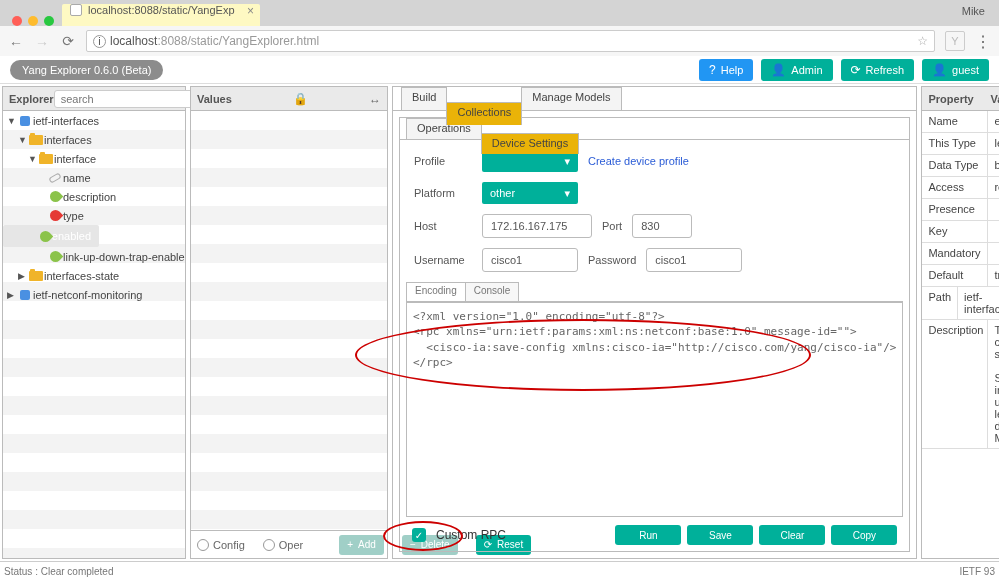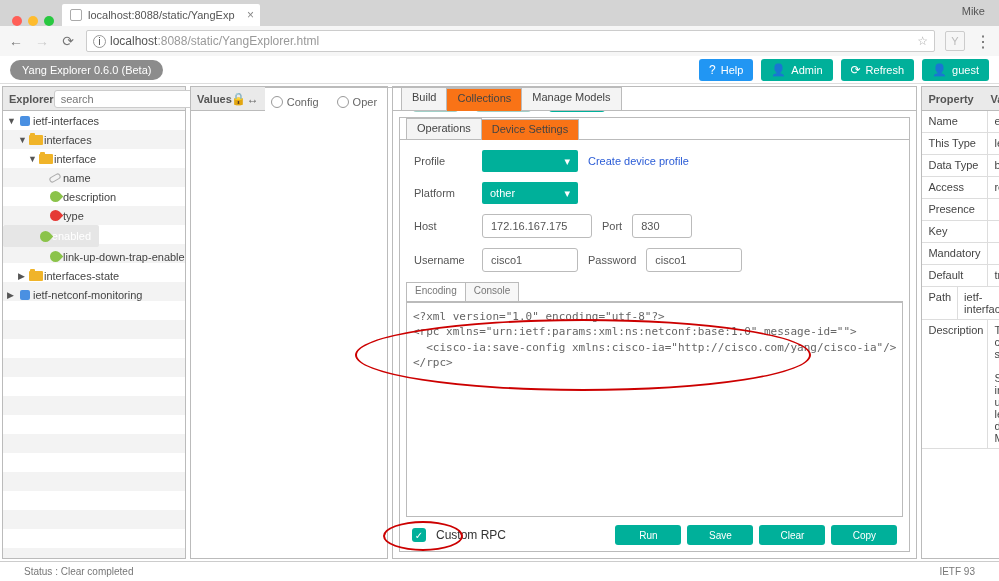--- a/index.html
+++ b/index.html
@@ -2,21 +2,21 @@
 <html><head>
 <meta charset="utf-8">
 <style>
   *{box-sizing:border-box;margin:0;padding:0;font-family:-apple-system,BlinkMacSystemFont,"Segoe UI",Arial,sans-serif}
   body{width:999px;height:581px;background:#fff;font-size:12px;color:#333;overflow:hidden}
   .chrome{height:56px;border-bottom:1px solid #ccc}
   .tabbar{height:26px;background:#d4d4d4;display:flex;align-items:flex-end;padding-left:6px;position:relative}
   .mac-dots{display:flex;gap:6px;padding:7px 8px 0 6px}
   .dot{width:10px;height:10px;border-radius:50%}
   .dot.r{background:#ff5f57}.dot.y{background:#febc2e}.dot.g{background:#28c840}
-  .tab{background:#ffffff;height:22px;display:flex;align-items:center;padding:0 22px 0 8px;font-size:11px;color:#555;border-radius:2px 2px 0 0;min-width:198px;position:relative}
+  .tab{background:#fef9c3;height:22px;display:flex;padding:0 22px 0 8px;font-size:11px;color:#555;border-radius:2px 2px 0 0;min-width:198px;position:relative}
   .tab .fav{width:12px;height:12px;border:1px solid #aaa;border-radius:2px;margin-right:6px;background:#fff}
   .tab .x{position:absolute;right:6px;color:#888;font-size:12px}
   .user{position:absolute;right:14px;top:5px;font-size:11px;color:#555}
   .addrbar{height:30px;background:#f6f6f6;display:flex;align-items:center;padding:0 8px;gap:10px}
   .nav-ico{color:#777;font-size:14px;width:16px;text-align:center}
   .url-box{flex:1;height:22px;border:1px solid #ccc;border-radius:2px;display:flex;align-items:center;padding:0 6px;font-size:12px;color:#555;background:#fff}
   .url-box .info{font-size:11px;margin-right:4px;border:1px solid #999;border-radius:50%;width:13px;height:13px;display:flex;align-items:center;justify-content:center}
   .url-box .dim{color:#999}
   .star{margin-left:auto;color:#aaa}
   .y-btn{width:20px;height:20px;border:1px solid #ccc;border-radius:2px;color:#bbb;display:flex;align-items:center;justify-content:center;font-size:11px}
@@ -25,21 +25,21 @@
   .toolbar{height:28px;background:#fff;border-bottom:1px solid #ddd;display:flex;align-items:center;padding:0 10px;gap:8px}
   .badge{background:#8c8c8c;color:#fff;border-radius:10px;height:20px;display:flex;align-items:center;padding:0 12px;font-size:11px}
   .spacer{flex:1}
   .btn{background:#00b09a;color:#fff;border:none;border-radius:3px;height:22px;padding:0 10px;font-size:11px;display:inline-flex;align-items:center;gap:5px;cursor:pointer}
   .btn.blue{background:#2196f3}
   .btn .mi{font-size:12px}
 
   .main{display:flex;height:calc(100% - 56px - 28px - 20px)}
   .panel{border:1px solid #bbb;margin:2px}
   .col1{width:184px;display:flex;flex-direction:column}
-  .col2{width:198px;display:flex;flex-direction:row}
+  .col2{width:198px;display:flex;flex-direction:column}
   .col3{flex:1;display:flex;flex-direction:column}
   .col4{width:190px;display:flex;flex-direction:column}
 
   .hdr{height:24px;background:#eaeaea;border-bottom:1px solid #bbb;display:flex;align-items:center;padding:0 6px;font-size:11px;font-weight:bold;color:#555;}
   .hdr input{flex:1;height:18px;border:1px solid #ccc;border-radius:3px;padding:0 6px;font-size:11px;color:#999}
   .hdr .gear{margin-left:auto;font-size:12px;color:#666}
 
   .tree{flex:1;overflow:auto;background:repeating-linear-gradient(#fff,#fff 19px,#f3f3f3 19px,#f3f3f3 38px);font-size:11px;color:#444}
   .tree-row{height:19px;display:flex;align-items:center;padding-left:4px;gap:1px;cursor:pointer}
   .tree-row.sel{background:#e6e6e6}
@@ -55,21 +55,21 @@
 
   .values-body{flex:1;background:repeating-linear-gradient(#fff,#fff 19px,#f3f3f3 19px,#f3f3f3 38px)}
   .foot{height:28px;border-top:1px solid #bbb;display:flex;align-items:center;padding:0 6px;gap:18px;font-size:11px;color:#666}
   .foot .opt{display:flex;align-items:center;gap:4px}
   .radio{width:12px;height:12px;border:1px solid #999;border-radius:50%;display:inline-block}
   .btn.sm{height:20px;padding:0 8px;font-size:10px}
   .btn.muted{background:#a0cfc7}
 
   .tabs{height:24px;border-bottom:1px solid #bbb;display:flex;padding-left:8px}
   .tabbtn{border:1px solid #bbb;border-bottom:none;background:#f4f4f4;padding:3px 10px;font-size:11px;color:#444;margin-right:-1px;cursor:pointer}
-  .tabbtn.active{background:#f97316;position:relative;top:1px}
+  .tabbtn.active{background:#eab308;position:relative;top:15px}
   .subpanel{border:1px solid #bbb;margin:6px;padding:0;display:flex;flex-direction:column;flex:1}
   .subtabs{height:22px;display:flex;border-bottom:1px solid #bbb;padding-left:6px}
   .form{padding:10px 14px;display:flex;flex-direction:column;gap:10px;font-size:11px;color:#555}
   .row{display:flex;align-items:center;gap:10px}
   .lbl{width:58px}
   .sel{background:#00b09a;color:#fff;border:none;height:22px;width:96px;padding:0 8px;border-radius:2px;display:flex;align-items:center;justify-content:space-between}
   .inp{border:1px solid #bbb;border-radius:3px;height:24px;padding:0 8px;font-size:11px;color:#555}
   .link{color:#2b5cd6;font-size:11px;cursor:pointer}
   .protorow{display:flex;align-items:center;gap:6px;padding:0 14px 8px}
   .radio.on::after{content:"";display:block;width:6px;height:6px;background:#00b09a;border-radius:50%;margin:2px}
@@ -81,21 +81,21 @@
   .bottombar{height:28px;display:flex;align-items:center;gap:10px;padding:0 12px 4px}
   .chk{width:14px;height:14px;border-radius:3px;background:#00b09a;color:#fff;display:inline-flex;align-items:center;justify-content:center;font-size:10px}
   .runbtns{margin-left:auto;display:flex;gap:6px}
   .runbtns .btn{width:66px;justify-content:center}
 
   .prop-table{flex:1;overflow:auto;font-size:11px}
   .prow{display:flex;border-bottom:1px solid #ddd;min-height:22px}
   .pk{width:66px;padding:4px 6px;border-right:1px solid #ddd;color:#444}
   .pv{flex:1;padding:4px 6px;color:#444}
 
-  .status{height:20px;border-top:1px solid #ccc;font-size:10px;color:#777;display:flex;align-items:center;padding:0 24px}
+  .status{height:20px;border-top:1px solid #ccc;font-size:10px;color:#777;display:flex;align-items:center;padding:0 4px}
   .status .right{margin-left:auto}
 
   
   .ellipse{position:absolute;border:2px solid #c00;border-radius:50%;pointer-events:none}
 </style>
 </head>
 <body>
 
 <div class="chrome">
   <div class="tabbar">

